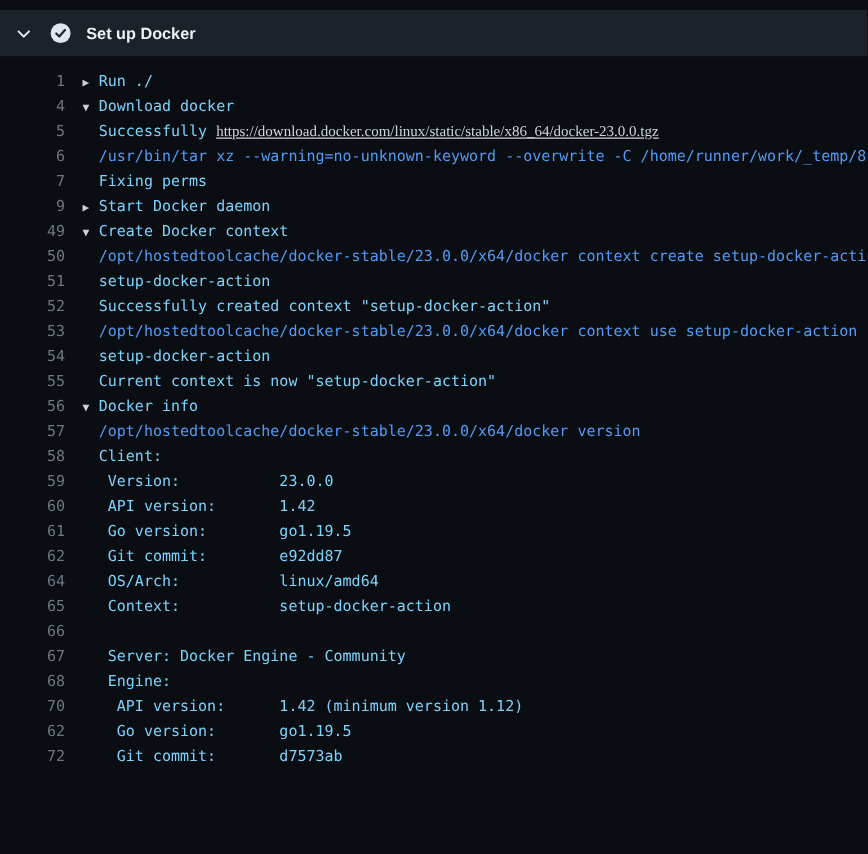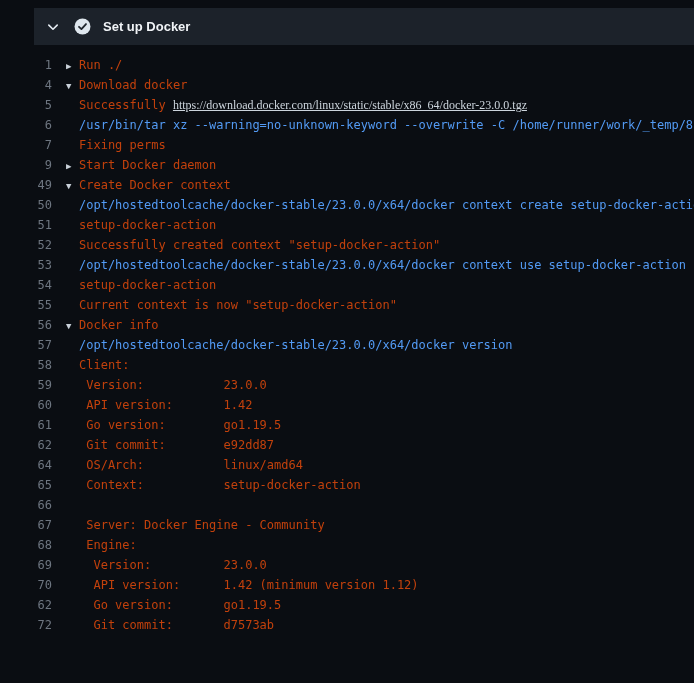--- a/index.html
+++ b/index.html
@@ -10,21 +10,20 @@
     font-size:12px;
   }
   .step-header {
     margin-top:8px;
     height:37px;
     background:#1c222a;
     display:flex;
     align-items:center;
     padding:16px 12px;
     cursor:pointer;
-    margin-left:34px;
   }
   .step-header .chev { display:flex; align-items:center; margin-right:14px; }
   .step-header .check { display:flex; align-items:center; margin-right:12px; }
   .step-title {
     font-family:"Liberation Sans","DejaVu Sans",sans-serif;
     font-size:13px;
     font-weight:600;
     color:#f0f3f6;
   }
   .log-body { padding-top:10px; }
@@ -49,21 +48,21 @@
     vertical-align:top;
   }
   .marker {
     display:inline-block;
     width:13px;
     font-size:9px;
     color:#c9d1d9;
     vertical-align:0.5px;
     cursor:pointer;
   }
-  .seg-normal { color:#c2410c;margin-top:44px; }
+  .seg-normal { color:#7dd3fc;margin-top:44px; }
   .seg-cmd    { color:#539bf5; }
   .seg-link   { color:#cdd5dd; text-decoration:underline; cursor:pointer;font-family:Liberation Serif, serif; }
 </style>
 </head>
 <body>
 
 <div class="step-header">
   <span class="chev">
     <svg width="14" height="14" viewBox="0 0 16 16">
       <path d="M3.2 5.8 8 10.6 12.8 5.8" fill="none" stroke="#e6edf3" stroke-width="1.8" stroke-linecap="round" stroke-linejoin="round"></path>
@@ -97,17 +96,16 @@
     <div class="row"><span class="num">58</span><span class="content"><span class="marker"></span><span class="seg-normal">Client:</span></span></div>
     <div class="row"><span class="num">59</span><span class="content"><span class="marker"></span><span class="seg-normal"> Version:           23.0.0</span></span></div>
     <div class="row"><span class="num">60</span><span class="content"><span class="marker"></span><span class="seg-normal"> API version:       1.42</span></span></div>
     <div class="row"><span class="num">61</span><span class="content"><span class="marker"></span><span class="seg-normal"> Go version:        go1.19.5</span></span></div>
     <div class="row"><span class="num">62</span><span class="content"><span class="marker"></span><span class="seg-normal"> Git commit:        e92dd87</span></span></div>
     <div class="row"><span class="num">64</span><span class="content"><span class="marker"></span><span class="seg-normal"> OS/Arch:           linux/amd64</span></span></div>
     <div class="row"><span class="num">65</span><span class="content"><span class="marker"></span><span class="seg-normal"> Context:           setup-docker-action</span></span></div>
     <div class="row"><span class="num">66</span><span class="content"><span class="marker"></span></span></div>
     <div class="row"><span class="num">67</span><span class="content"><span class="marker"></span><span class="seg-normal"> Server: Docker Engine - Community</span></span></div>
     <div class="row"><span class="num">68</span><span class="content"><span class="marker"></span><span class="seg-normal"> Engine:</span></span></div>
-    <div class="row"><span class="num">69</span><span class="content"><span class="marker"></span><span class="seg-normal">  Version:          23.0.0</span></span></div>
     <div class="row"><span class="num">70</span><span class="content"><span class="marker"></span><span class="seg-normal">  API version:      1.42 (minimum version 1.12)</span></span></div>
     <div class="row"><span class="num">62</span><span class="content"><span class="marker"></span><span class="seg-normal">  Go version:       go1.19.5</span></span></div>
     <div class="row"><span class="num">72</span><span class="content"><span class="marker"></span><span class="seg-normal">  Git commit:       d7573ab</span></span></div>
   </div>
 
 </body></html>

